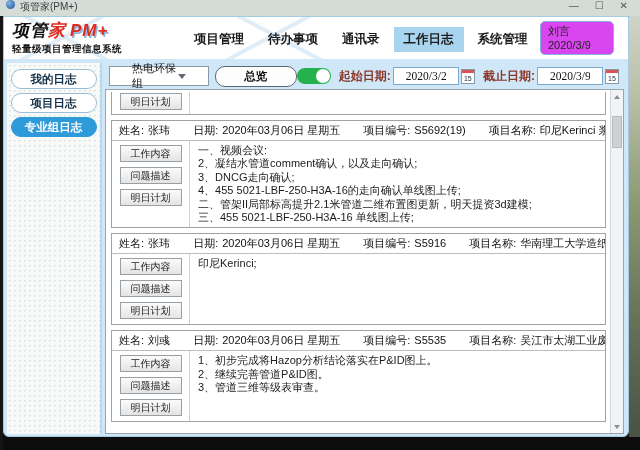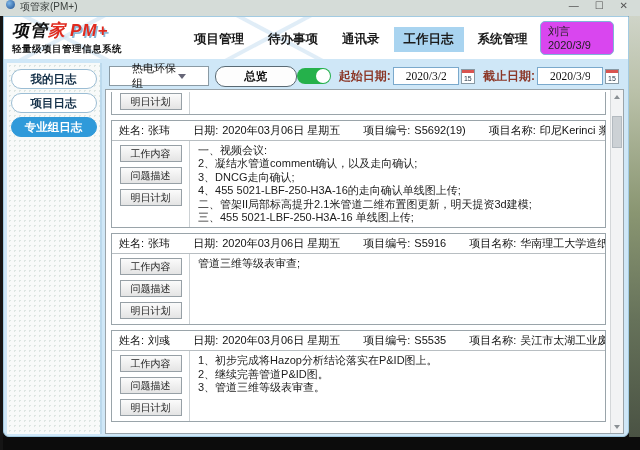--- a/index.html
+++ b/index.html
@@ -204,21 +204,21 @@
       <span class="fgroup"><span class="fl">项目编号:</span><span>S5916</span></span>
       <span class="fgroup"><span class="fl">项目名称:</span><span>华南理工大学造纸与污染控制国家</span></span>
     </div>
     <div class="entry-body">
       <div class="btn-col">
                 <button class="sec-btn">工作内容</button>
                 <button class="sec-btn">问题描述</button>
                 <button class="sec-btn">明日计划</button>
               </div>
       <div class="content-col">
-                <div class="content-line">管道三维等级表审查;</div>
+                <div class="content-line">印尼Kerinci;</div>
               </div>
     </div>
   </div>
           <div class="entry">
     <div class="entry-header">
       <span class="fgroup"><span class="fl">姓名:</span><span>刘彧</span></span>
       <span class="fgroup"><span class="fl">日期:</span><span>2020年03月06日 星期五</span></span>
       <span class="fgroup"><span class="fl">项目编号:</span><span>S5535</span></span>
       <span class="fgroup"><span class="fl">项目名称:</span><span>吴江市太湖工业废弃物处理有限公</span></span>
     </div>

